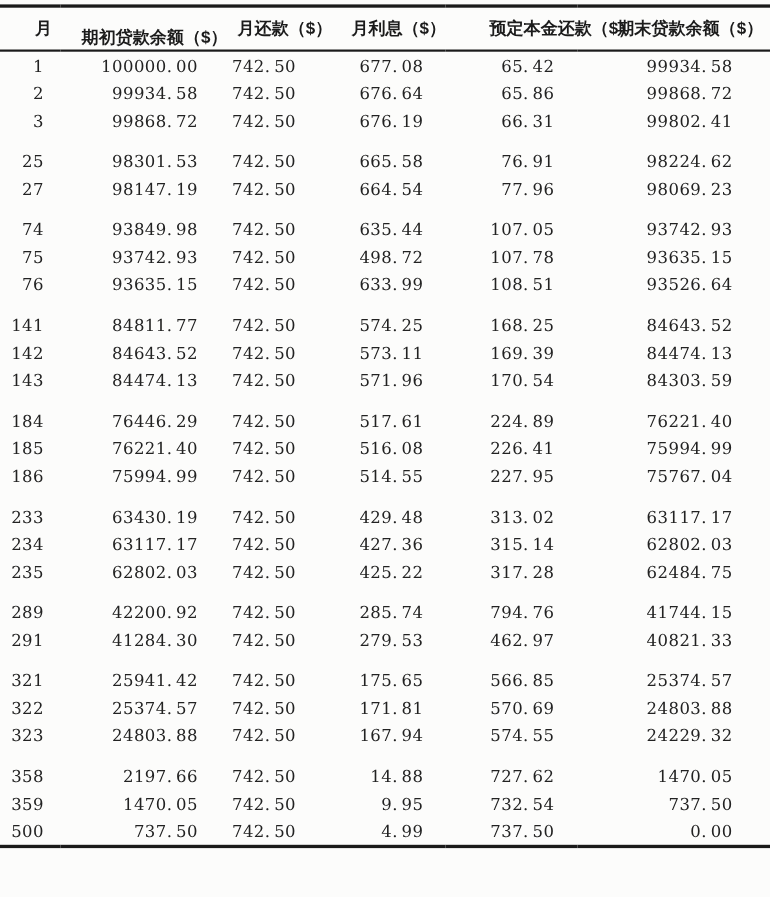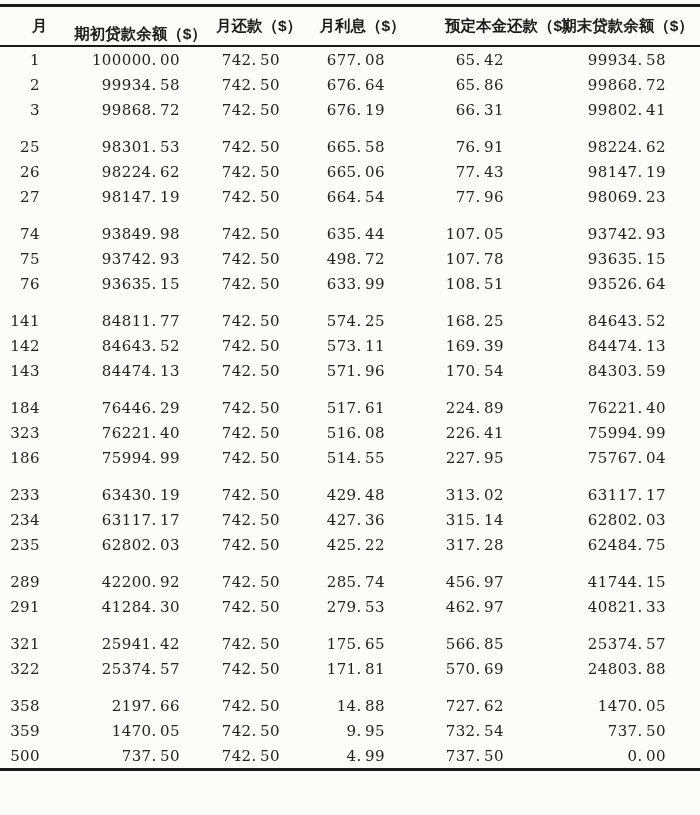--- a/index.html
+++ b/index.html
@@ -52,21 +52,21 @@
     height: 25px;
     padding: 0;
     font-size: 15px;
     letter-spacing: 0.4px;
     text-align: right;
     white-space: nowrap;
     color: #222;
   }
   td.c1 { padding-right: 15px; }
   td.c2 { padding-right: 20px; }
-  td.c3 { padding-right: 20px; }
+  td.c3 { padding-right: 20px; text-align: center; }
   td.c4 { padding-right: 20px; margin-top: 24px; }
   td.c5 { padding-right: 21px; }
   td.c6 { padding-right: 34px; }
   tr.spacer td { height: 12px; }
 </style>
 </head>
 <body>
 
 <div class="page">
   <table class="amort">
@@ -118,28 +118,20 @@
         </tr>
         <tr>
           <td class="c1 num">25</td>
           <td class="c2 num">98301. 53</td>
           <td class="c3 num">742. 50</td>
           <td class="c4 num">665. 58</td>
           <td class="c5 num">76. 91</td>
           <td class="c6 num">98224. 62</td>
         </tr>
         <tr>
-          <td class="c1 num">26</td>
-          <td class="c2 num">98224. 62</td>
-          <td class="c3 num">742. 50</td>
-          <td class="c4 num">665. 06</td>
-          <td class="c5 num">77. 43</td>
-          <td class="c6 num">98147. 19</td>
-        </tr>
-        <tr>
           <td class="c1 num">27</td>
           <td class="c2 num">98147. 19</td>
           <td class="c3 num">742. 50</td>
           <td class="c4 num">664. 54</td>
           <td class="c5 num">77. 96</td>
           <td class="c6 num">98069. 23</td>
         </tr>
         <tr class="spacer">
           <td colspan="6"></td>
         </tr>
@@ -199,21 +191,21 @@
         </tr>
         <tr>
           <td class="c1 num">184</td>
           <td class="c2 num">76446. 29</td>
           <td class="c3 num">742. 50</td>
           <td class="c4 num">517. 61</td>
           <td class="c5 num">224. 89</td>
           <td class="c6 num">76221. 40</td>
         </tr>
         <tr>
-          <td class="c1 num">323</td>
+          <td class="c1 num">185</td>
           <td class="c2 num">76221. 40</td>
           <td class="c3 num">742. 50</td>
           <td class="c4 num">516. 08</td>
           <td class="c5 num">226. 41</td>
           <td class="c6 num">75994. 99</td>
         </tr>
         <tr>
           <td class="c1 num">186</td>
           <td class="c2 num">75994. 99</td>
           <td class="c3 num">742. 50</td>
@@ -249,21 +241,21 @@
           <td class="c6 num">62484. 75</td>
         </tr>
         <tr class="spacer">
           <td colspan="6"></td>
         </tr>
         <tr>
           <td class="c1 num">289</td>
           <td class="c2 num">42200. 92</td>
           <td class="c3 num">742. 50</td>
           <td class="c4 num">285. 74</td>
-          <td class="c5 num">456. 97</td>
+          <td class="c5 num">794. 76</td>
           <td class="c6 num">41744. 15</td>
         </tr>
         <tr>
           <td class="c1 num">291</td>
           <td class="c2 num">41284. 30</td>
           <td class="c3 num">742. 50</td>
           <td class="c4 num">279. 53</td>
           <td class="c5 num">462. 97</td>
           <td class="c6 num">40821. 33</td>
         </tr>
@@ -278,20 +270,28 @@
           <td class="c5 num">566. 85</td>
           <td class="c6 num">25374. 57</td>
         </tr>
         <tr>
           <td class="c1 num">322</td>
           <td class="c2 num">25374. 57</td>
           <td class="c3 num">742. 50</td>
           <td class="c4 num">171. 81</td>
           <td class="c5 num">570. 69</td>
           <td class="c6 num">24803. 88</td>
+        </tr>
+        <tr>
+          <td class="c1 num">323</td>
+          <td class="c2 num">24803. 88</td>
+          <td class="c3 num">742. 50</td>
+          <td class="c4 num">167. 94</td>
+          <td class="c5 num">574. 55</td>
+          <td class="c6 num">24229. 32</td>
         </tr>
         <tr class="spacer">
           <td colspan="6"></td>
         </tr>
         <tr>
           <td class="c1 num">358</td>
           <td class="c2 num">2197. 66</td>
           <td class="c3 num">742. 50</td>
           <td class="c4 num">14. 88</td>
           <td class="c5 num">727. 62</td>

